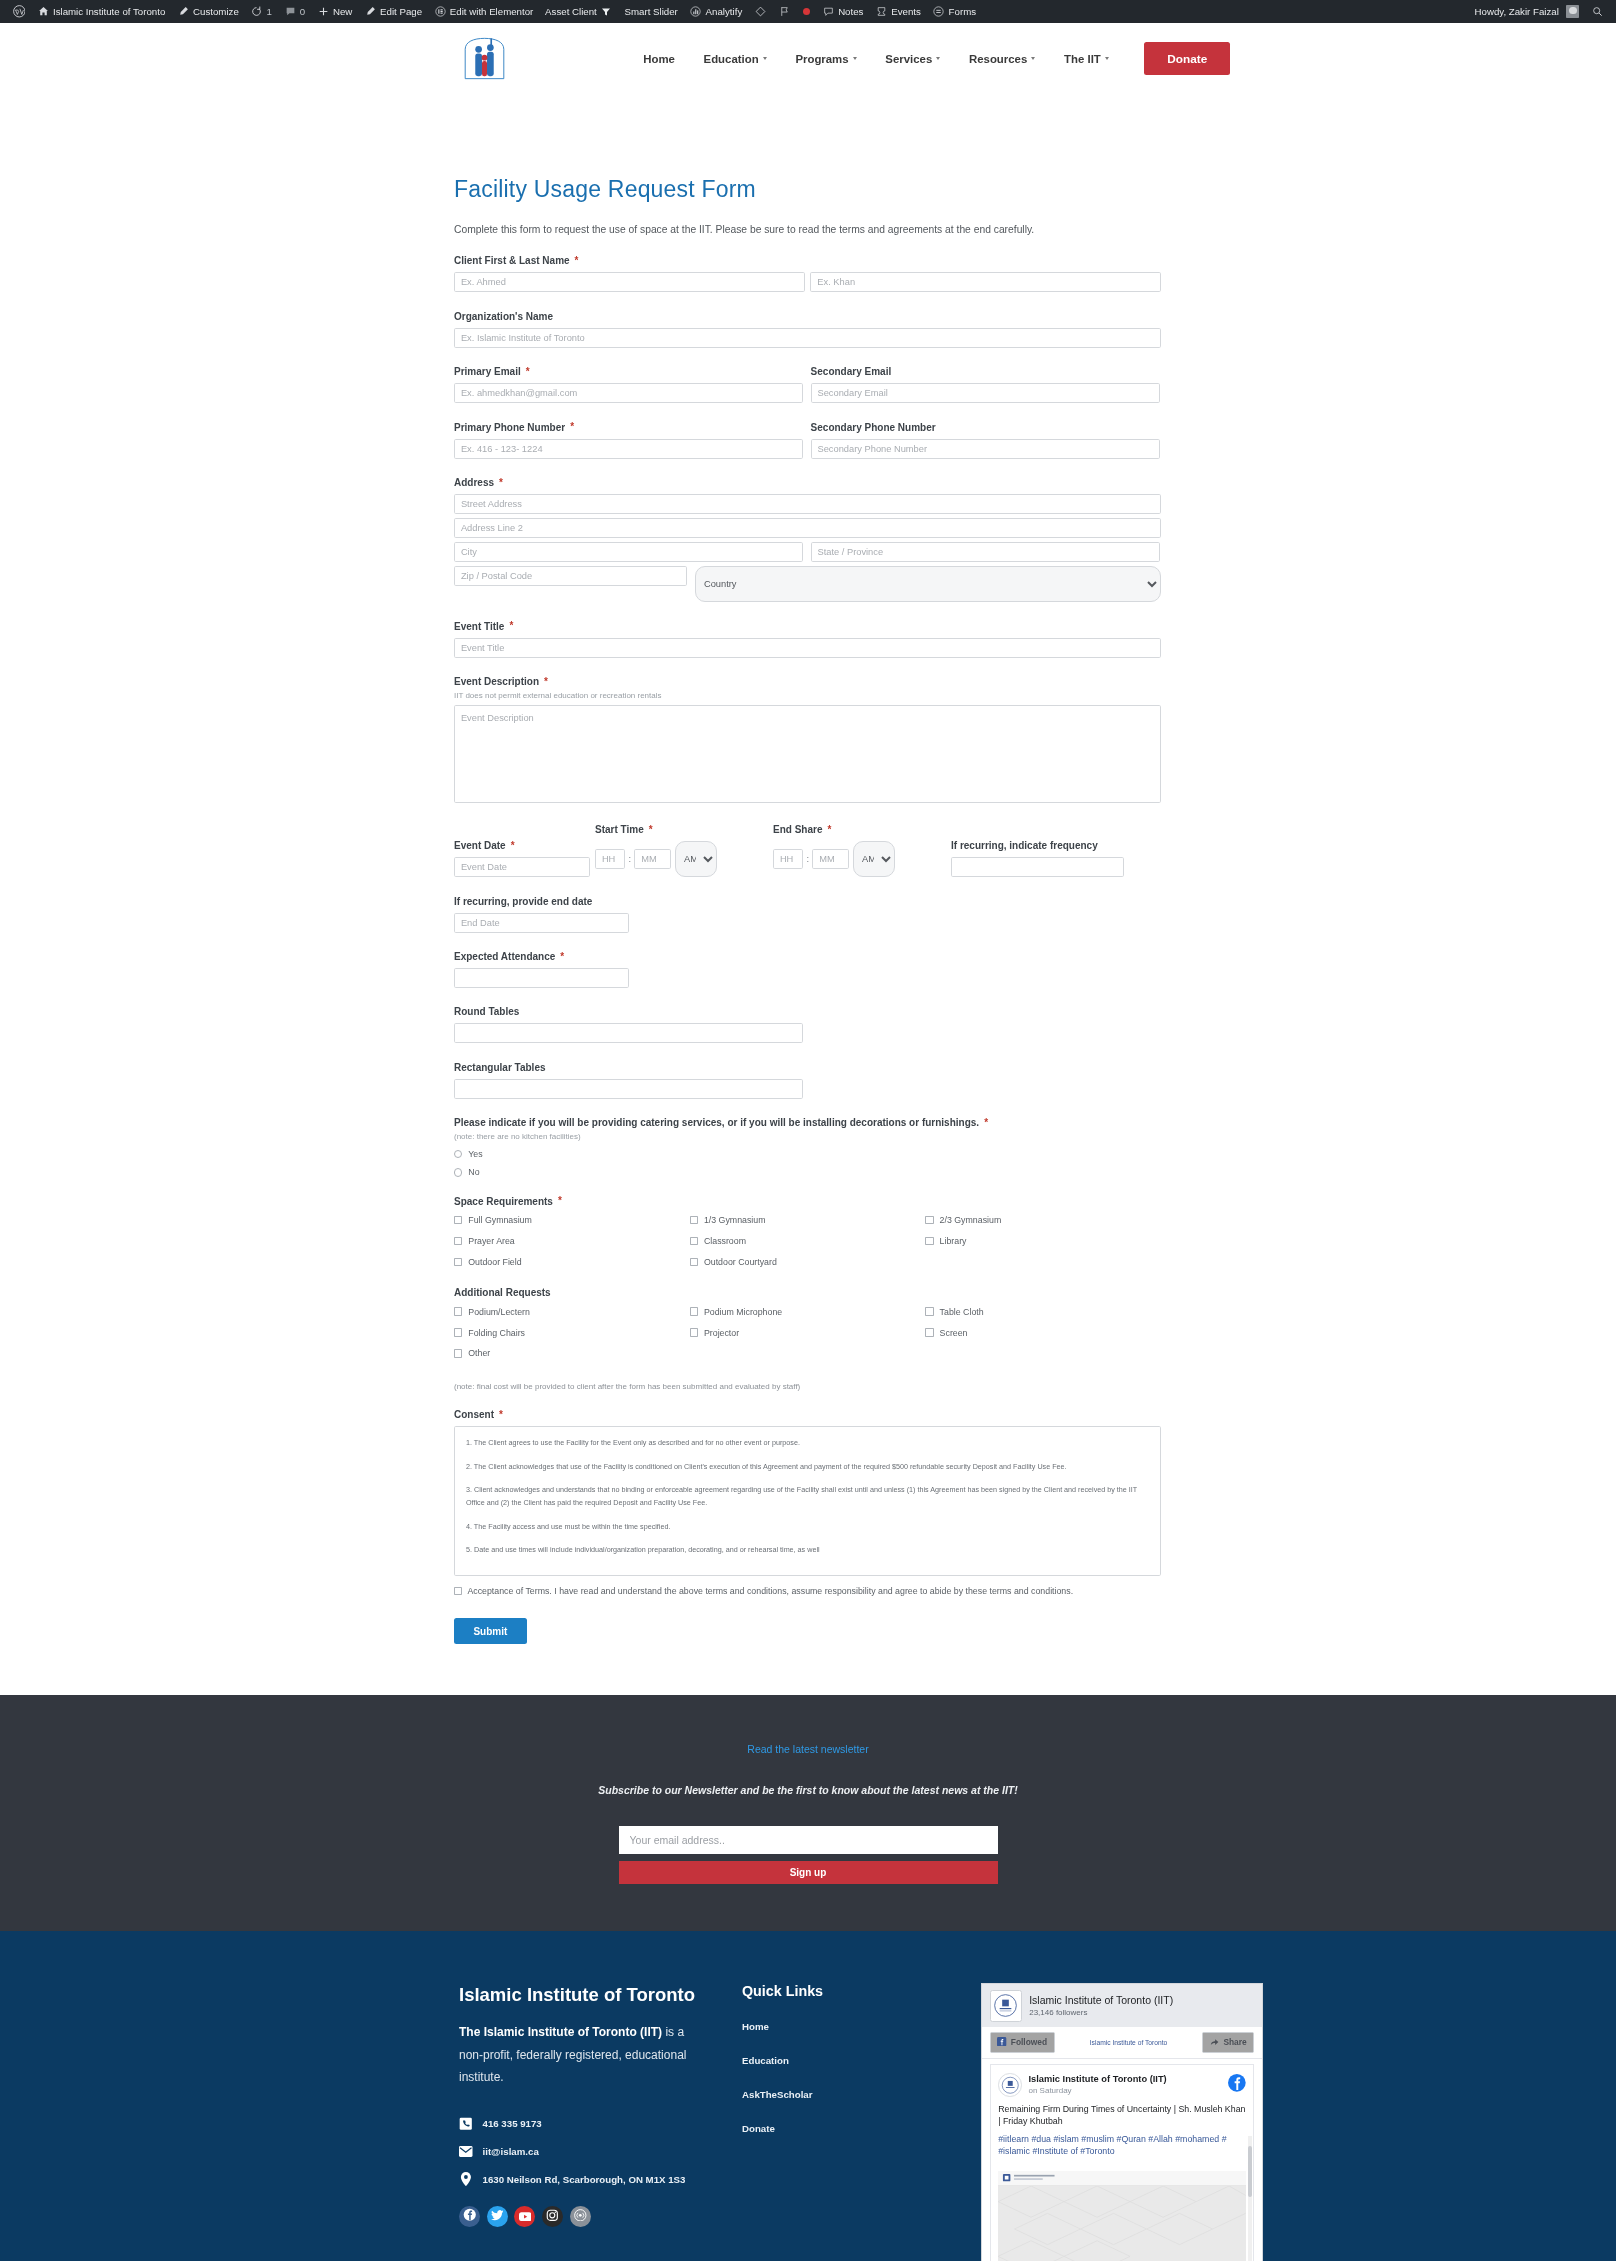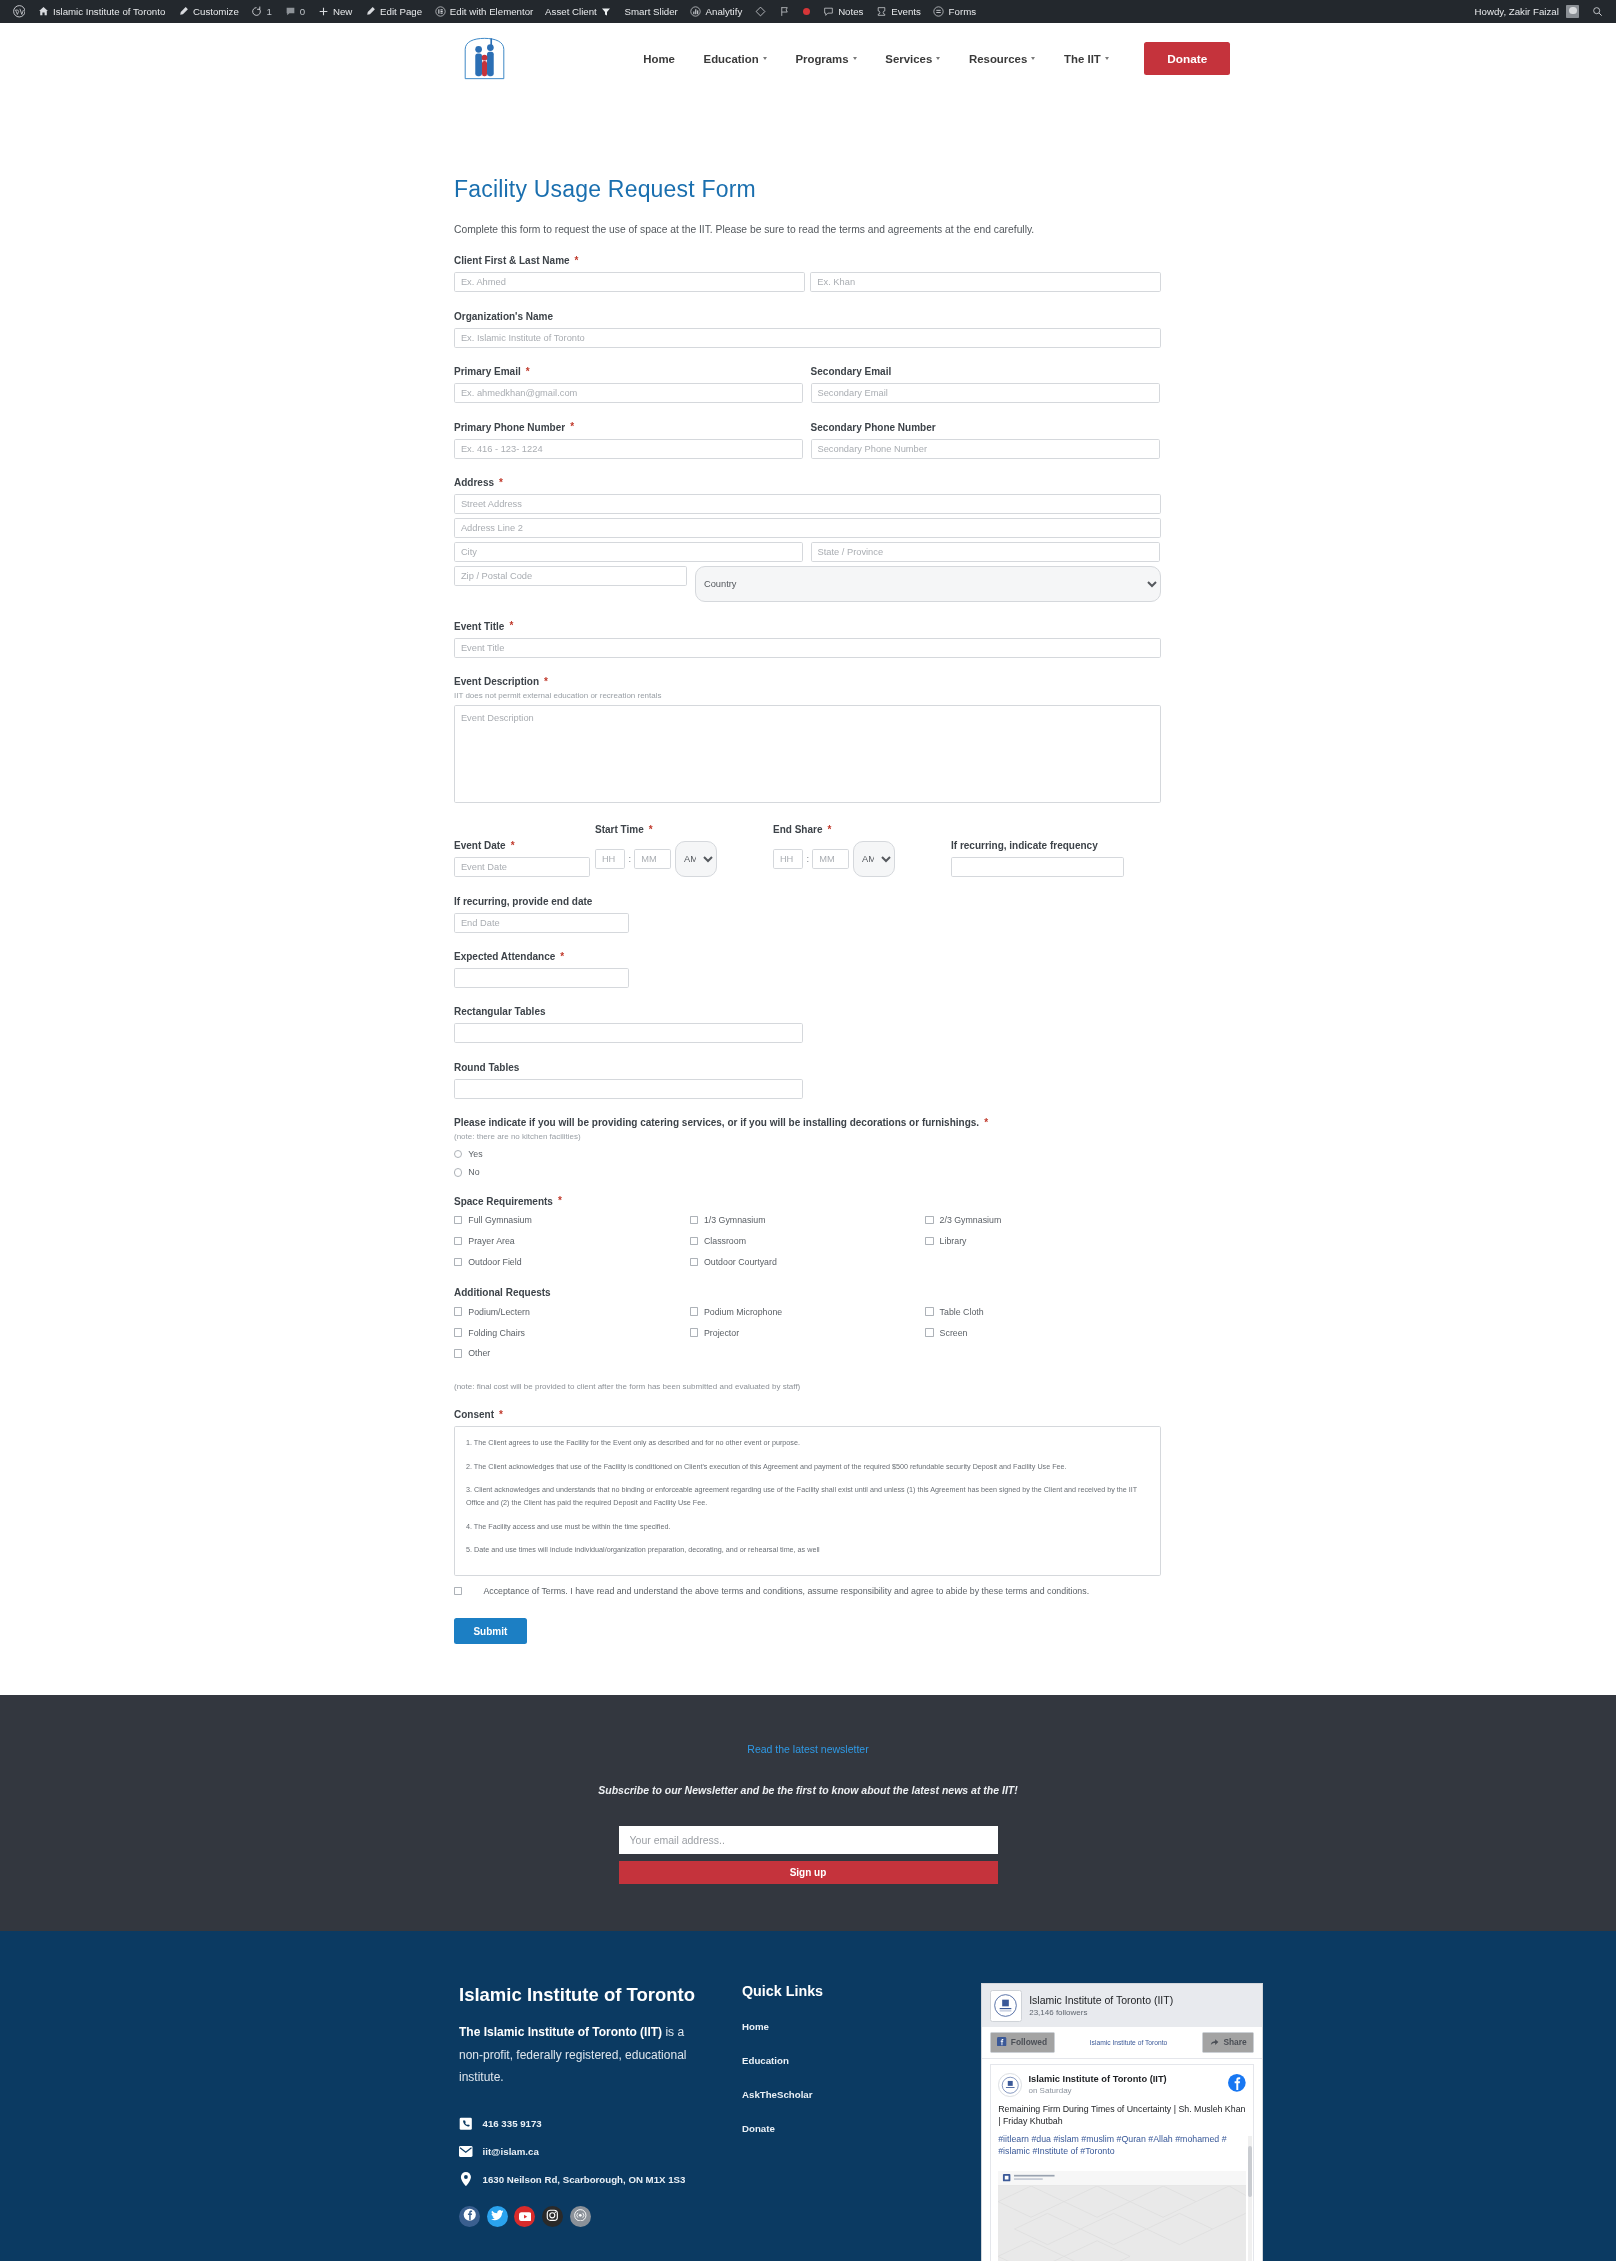--- a/index.html
+++ b/index.html
@@ -210,21 +210,21 @@
     overflow: hidden;
     background: #fff;
   }
   .consent-box p {
     font-size: 7.2px;
     color: #6a6f75;
     line-height: 1.85;
     margin: 0 0 10px 0;
   }
   .accept-row {
-    display: flex; align-items: flex-start; gap: 21px;
+    display: flex; align-items: flex-start; gap: 5px;
     margin-top: 10px;
     font-size: 8.8px; color: #5b6066;
     cursor: pointer;
   }
   .submit-btn {
     margin-top: 22px;
     background: #1c7fc4;
     color: #fff;
     font-size: 10px;
     font-weight: 700;
@@ -728,28 +728,28 @@
     <div class="field">
       <div class="label">
         <span>Expected Attendance</span>
         <span class="req">*</span>
       </div>
       <input class="inp" style="width: 175px;">
     </div>
 
     <div class="field">
       <div class="label">
+        <span>Round Tables</span>
+      </div>
+      <input class="inp" style="width: 349px;">
+    </div>
+
+    <div class="field">
+      <div class="label">
         <span>Rectangular Tables</span>
-      </div>
-      <input class="inp" style="width: 349px;">
-    </div>
-
-    <div class="field">
-      <div class="label">
-        <span>Round Tables</span>
       </div>
       <input class="inp" style="width: 349px;">
     </div>
 
     
     <div class="field">
       <div class="label">
         <span>Please indicate if you will be providing catering services, or if you will be installing decorations or furnishings.</span>
         <span class="req">*</span>
       </div>

